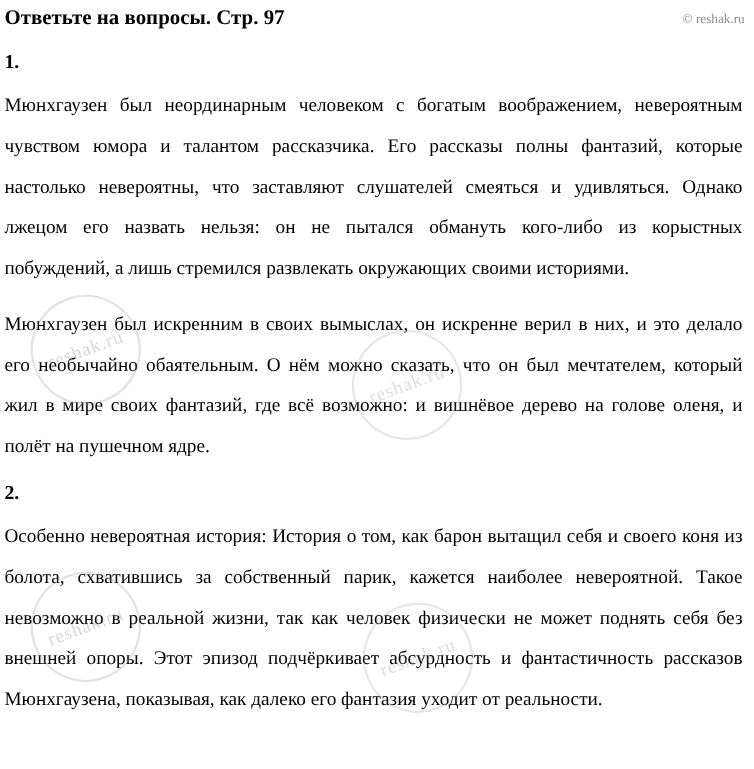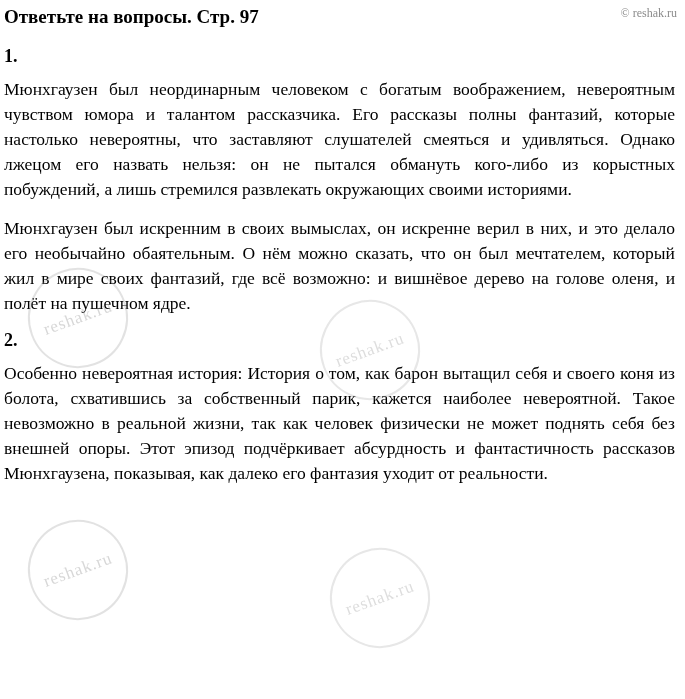--- a/index.html
+++ b/index.html
@@ -18,21 +18,21 @@
   .page {
     position: relative;
     width: 685px;
     height: 699px;
     padding: 0;
     box-sizing: border-box;
   }
   .header {
     display: flex;
     justify-content: space-between;
-    align-items: flex-start;
+    align-items: center;
     padding: 6px 8px 0 4px;
   }
   .header-title {
     font-size: 19px;
     font-weight: bold;
     letter-spacing: 0px;
   }
   .header-site {
     font-size: 12px;
     color: #8b8b8b;
@@ -41,21 +41,21 @@
   .content {
     padding: 4px 10px 0 4px;
   }
   .q-number {
     font-size: 18px;
     font-weight: bold;
     margin: 14px 0 10px 0;
   }
   p.para {
     font-size: 17.5px;
-    line-height: 25px;
+    line-height: 37px;
     text-align: justify;
     text-justify: inter-word;
     margin: 0 0 14px 0;
     hyphens: none;
   }
   p.para:last-child {
     margin-bottom: 0;
   }
   
   .watermark {

